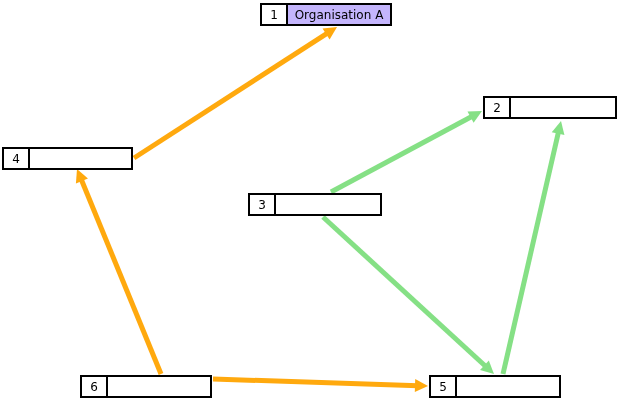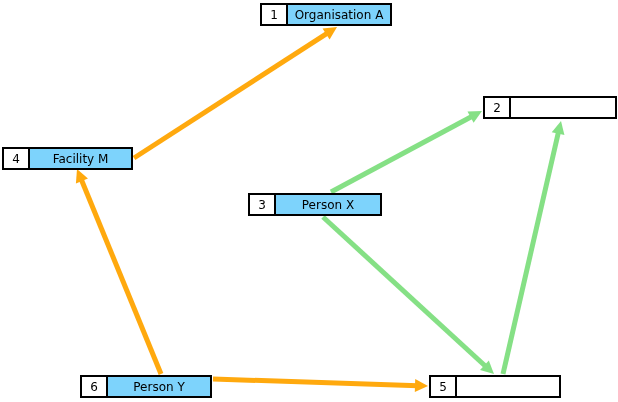--- a/index.html
+++ b/index.html
@@ -44,21 +44,21 @@
     background: #ffffff;
     line-height: 1;
   }
   .node-label {
     flex: 1 1 auto;
     display: flex;
     align-items: center;
     justify-content: center;
     font-size: 12px;
     color: #000000;
-    background: #7dd3fc;
+    background: #c4b5fd;
     line-height: 1;
     padding: 0 4px;
     white-space: nowrap;
   }
 </style>
 </head>
 <body>
 
 <div id="canvas">
 
@@ -93,30 +93,27 @@
     <div class="node-id">1</div>
     <div class="node-label">Organisation A</div>
   </div>
 
   <div class="node" style="left: 483px; top: 96px; width: 134px; height: 23px;">
     <div class="node-id">2</div>
   </div>
 
   <div class="node" style="left: 248px; top: 193px; width: 134px; height: 23px;">
     <div class="node-id">3</div>
-    <div class="node-label">Person X</div>
   </div>
 
   <div class="node" style="left: 2px; top: 147px; width: 131px; height: 23px;">
     <div class="node-id">4</div>
-    <div class="node-label">Facility M</div>
   </div>
 
   <div class="node" style="left: 429px; top: 375px; width: 132px; height: 23px;">
     <div class="node-id">5</div>
   </div>
 
   <div class="node" style="left: 80px; top: 375px; width: 132px; height: 23px;">
     <div class="node-id">6</div>
-    <div class="node-label">Person Y</div>
   </div>
 
 </div>
 
 </body></html>

